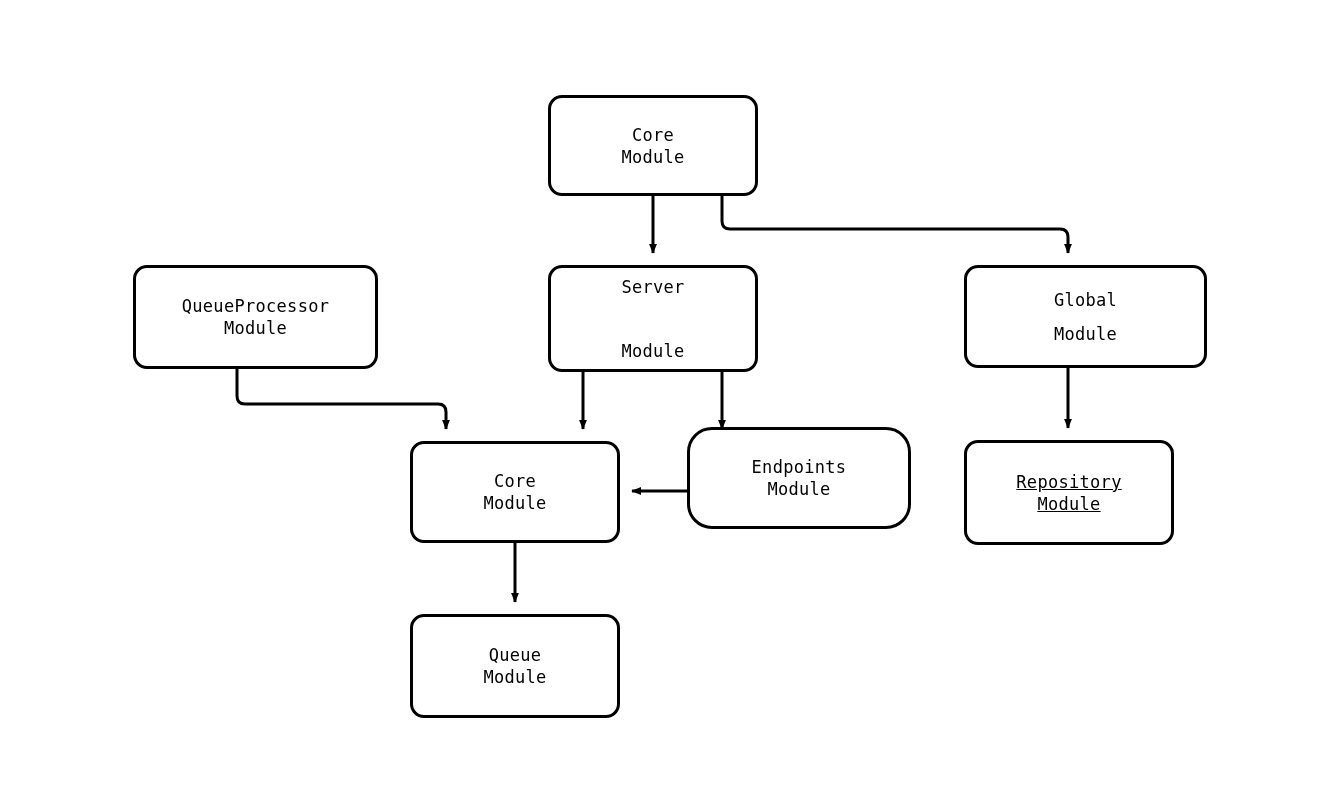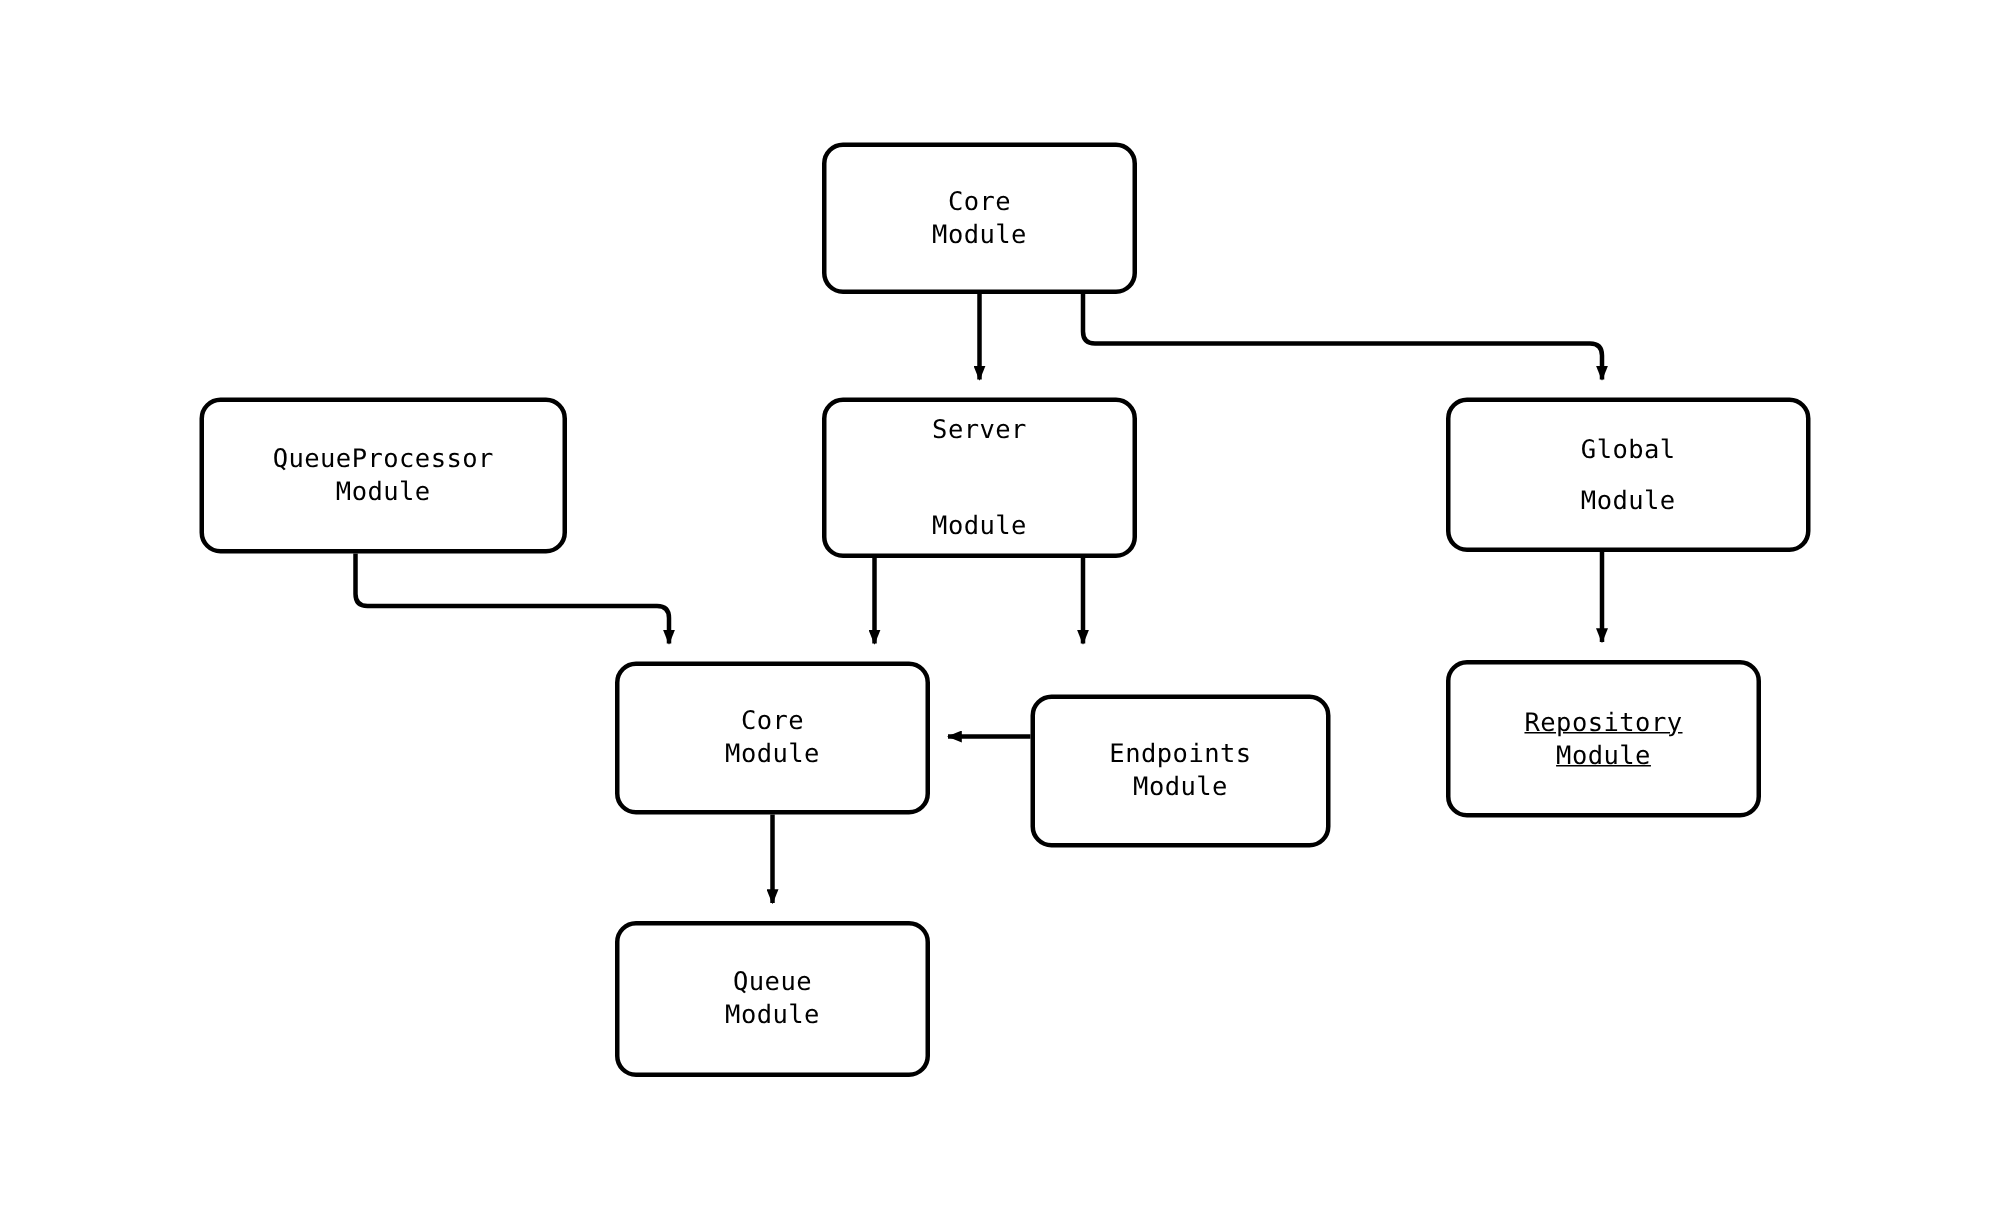--- a/index.html
+++ b/index.html
@@ -107,21 +107,21 @@
   <div class="node" style="left:964px; top:265px; width:243px; height:103px;gap:12px;">
     <span class="node-label">Global</span>
     <span class="node-label">Module</span>
   </div>
 
   <div class="node" style="left:410px; top:441px; width:210px; height:102px;">
     <span class="node-label">Core</span>
     <span class="node-label">Module</span>
   </div>
 
-  <div class="node" style="left:687px; top:463px; width:200px; height:102px;">
+  <div class="node" style="left:687px; top:427px; width:224px; height:102px;border-radius:25px;">
     <span class="node-label">Endpoints</span>
     <span class="node-label">Module</span>
   </div>
 
   <div class="node" style="left:964px; top:440px; width:210px; height:105px;text-decoration:underline;">
     <span class="node-label">Repository</span>
     <span class="node-label">Module</span>
   </div>
 
   <div class="node" style="left:410px; top:614px; width:210px; height:104px;">

